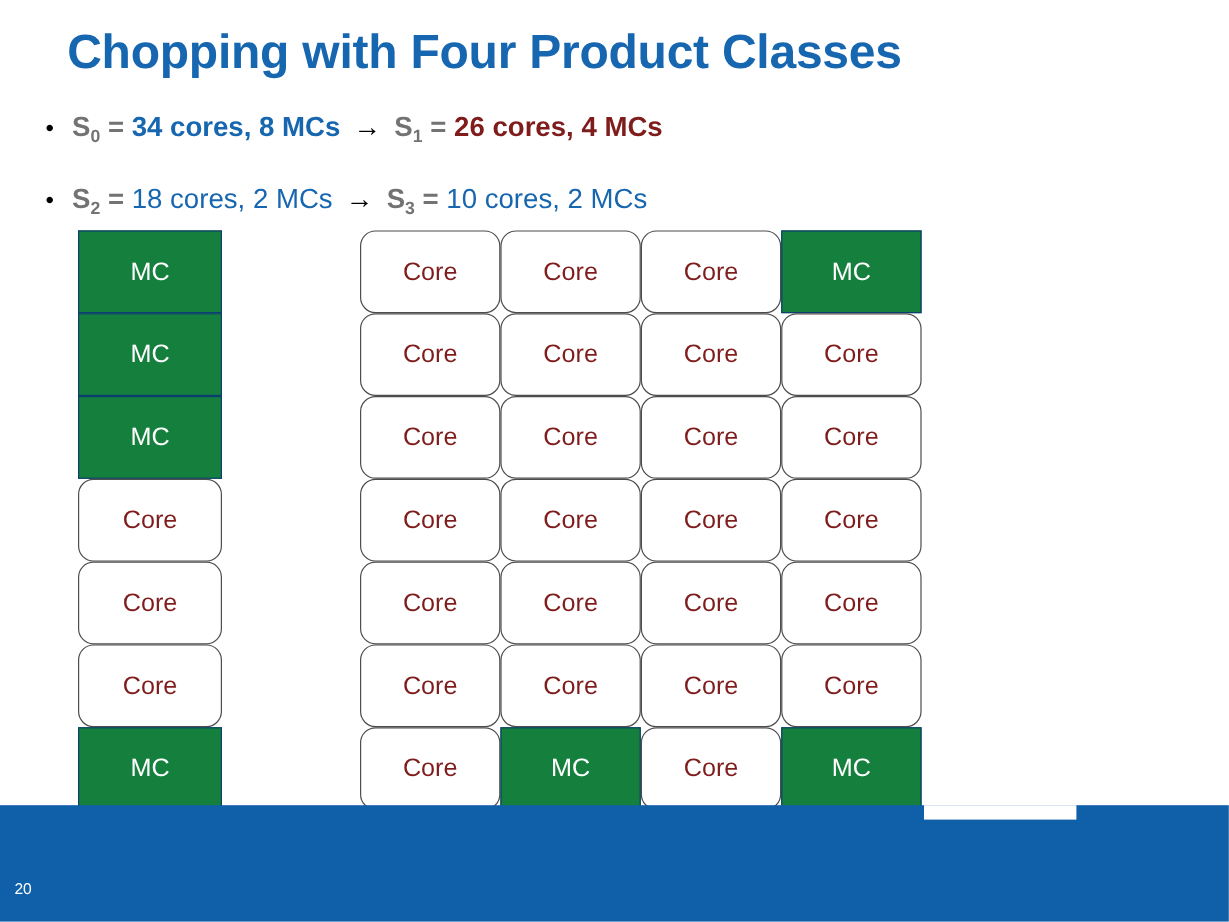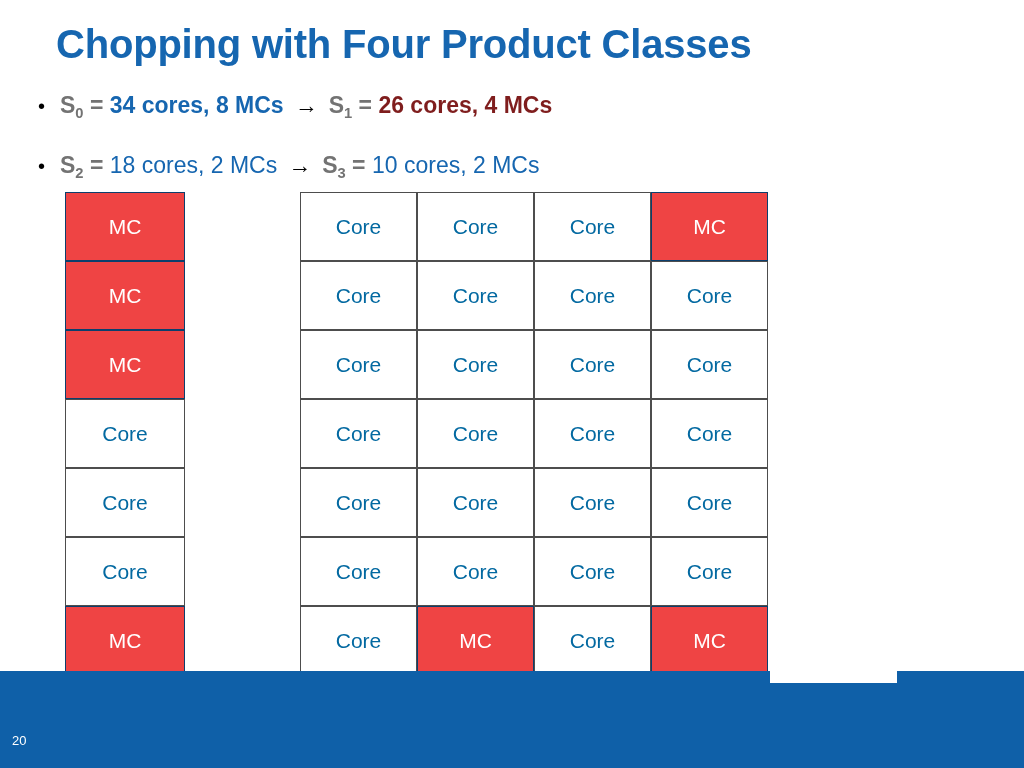--- a/index.html
+++ b/index.html
@@ -65,24 +65,25 @@
     position: absolute;
     box-sizing: border-box;
     display: flex;
     align-items: center;
     justify-content: center;
     font-size: 21px;
     border: 1px solid #4d4d4d;
   }
   .cell.core {
     background: #ffffff;
-    color: #0369a1;
+    color: #7f1d1d;
+    border-radius: 13px;
   }
   .cell.mc {
-    background: #ef4444;
+    background: #15803d;
     color: #ffffff;
     border-color: #0c3f6d;
   }
 
   
   #left-column .cell { left: 65px; width: 120px; height: 69px; }
 
   
   #right-grid .cell { width: 117px; height: 69px; }
 

